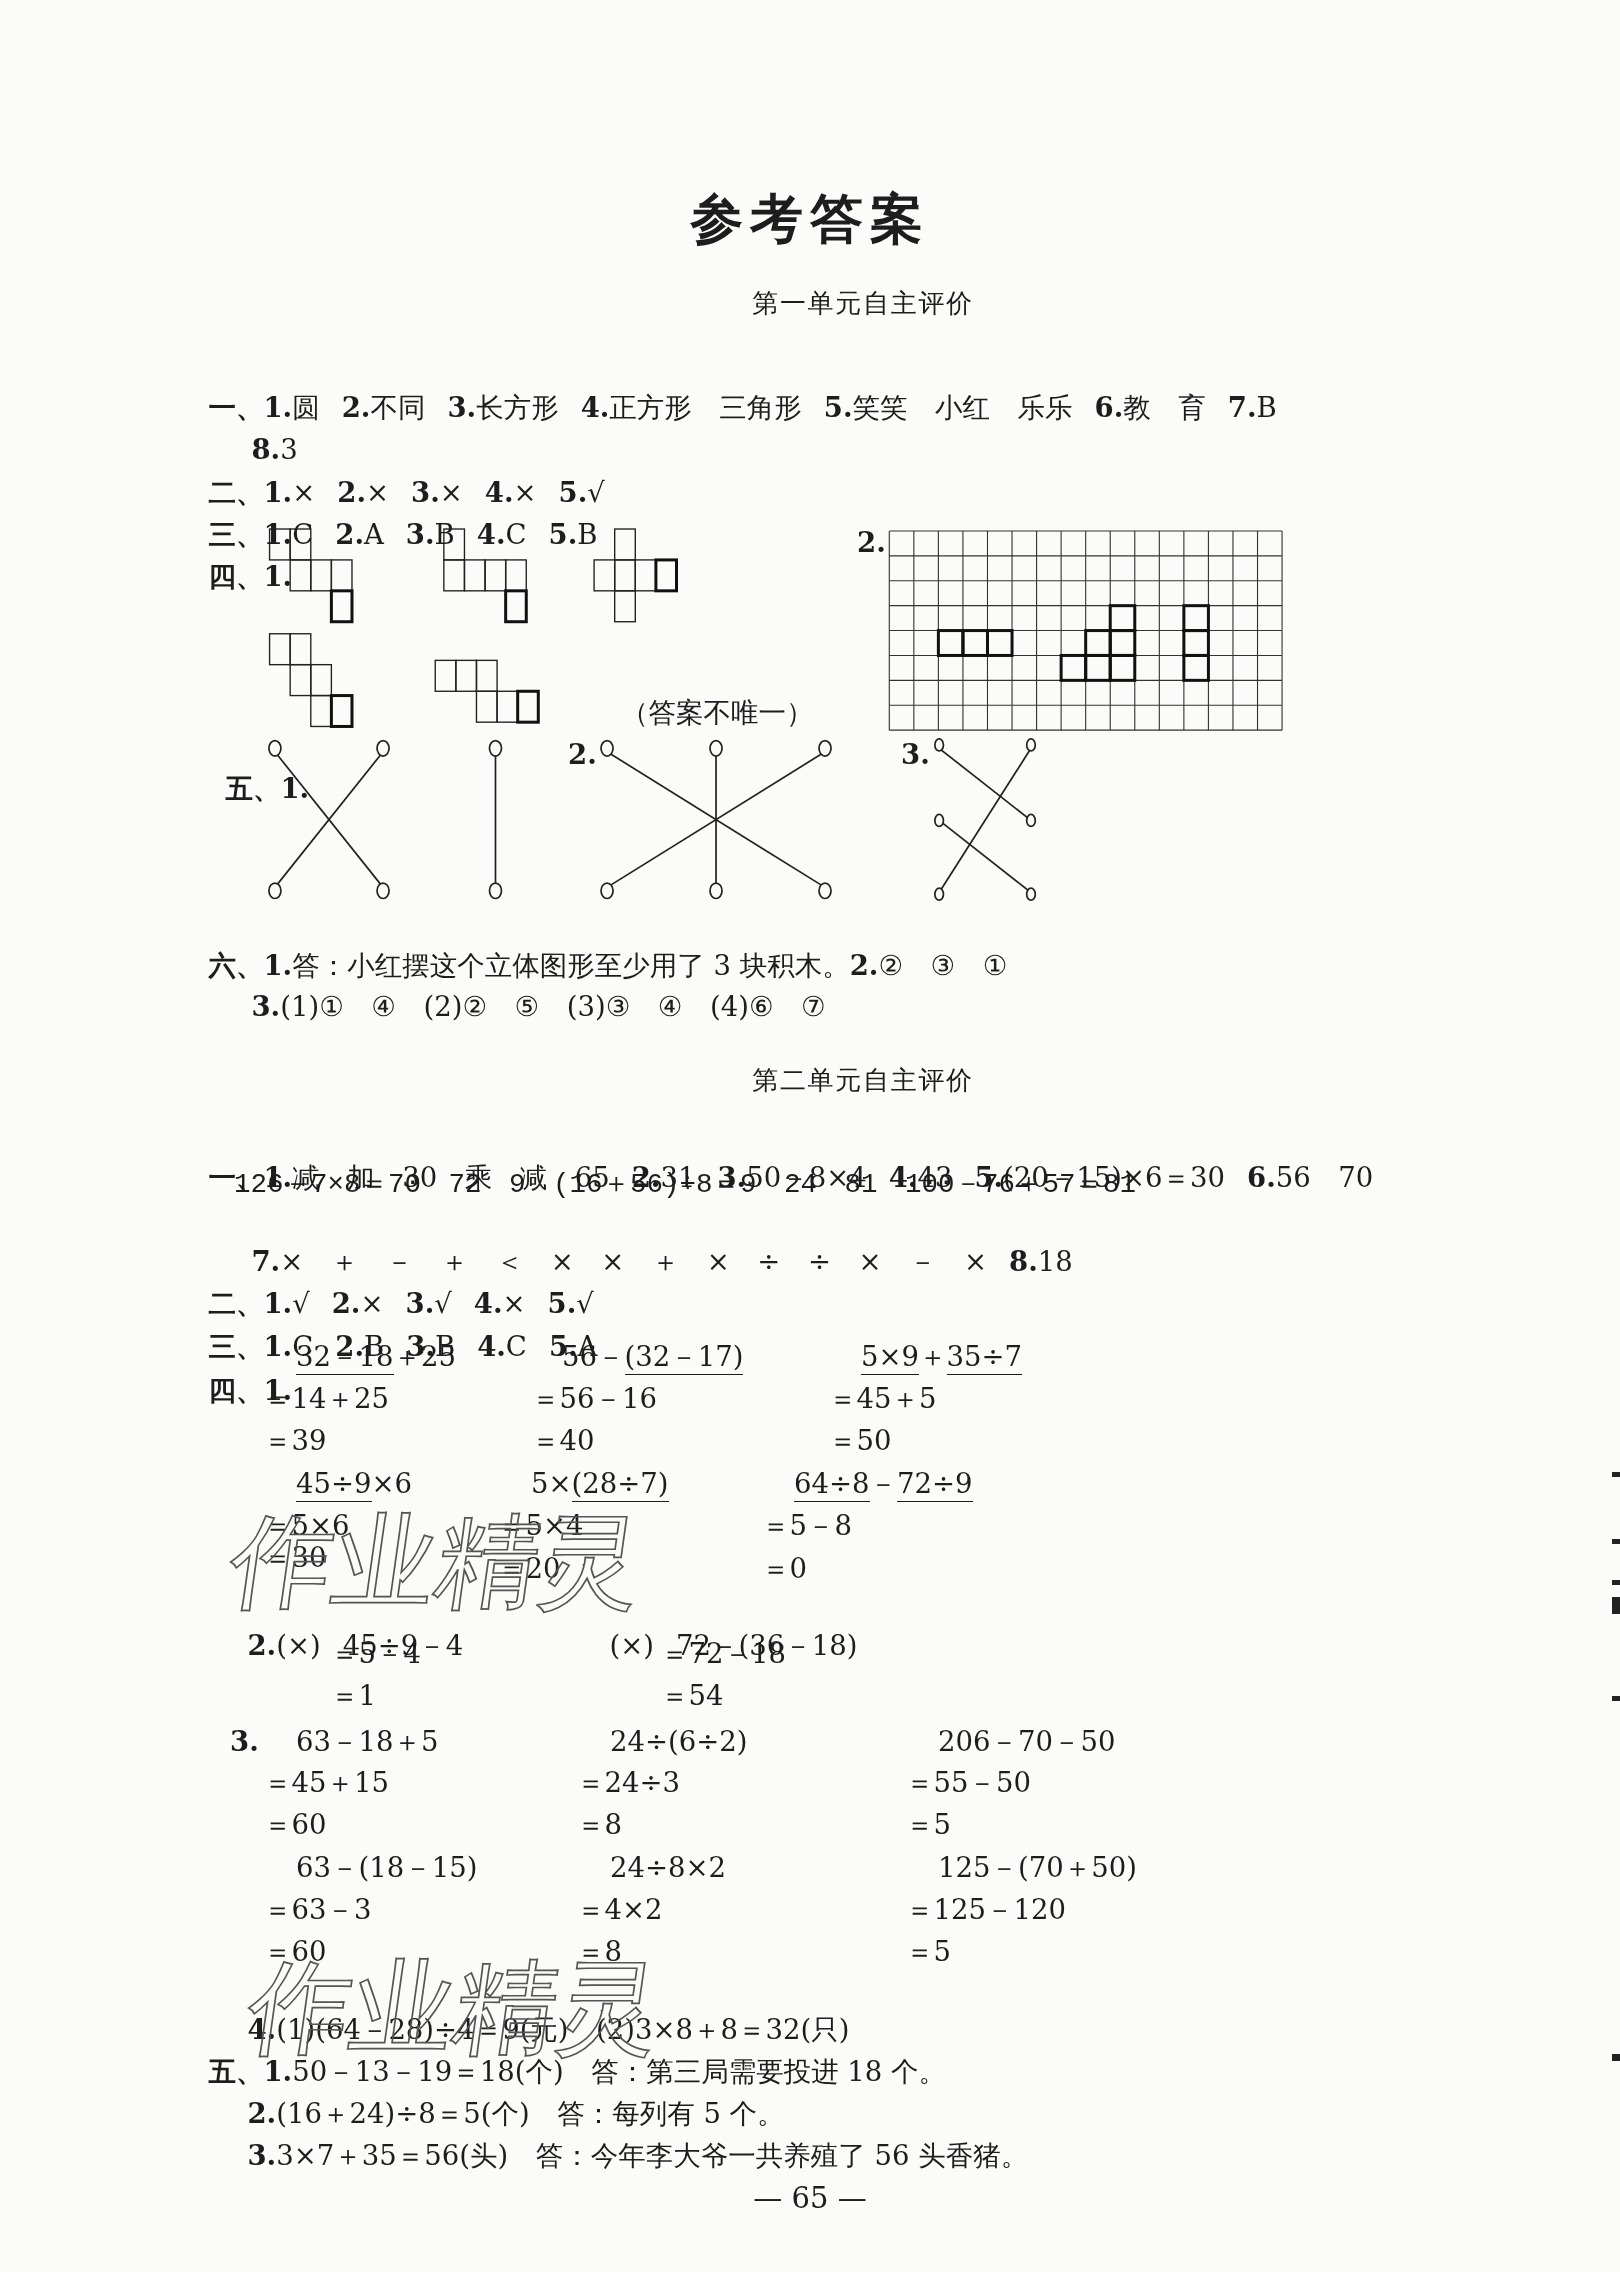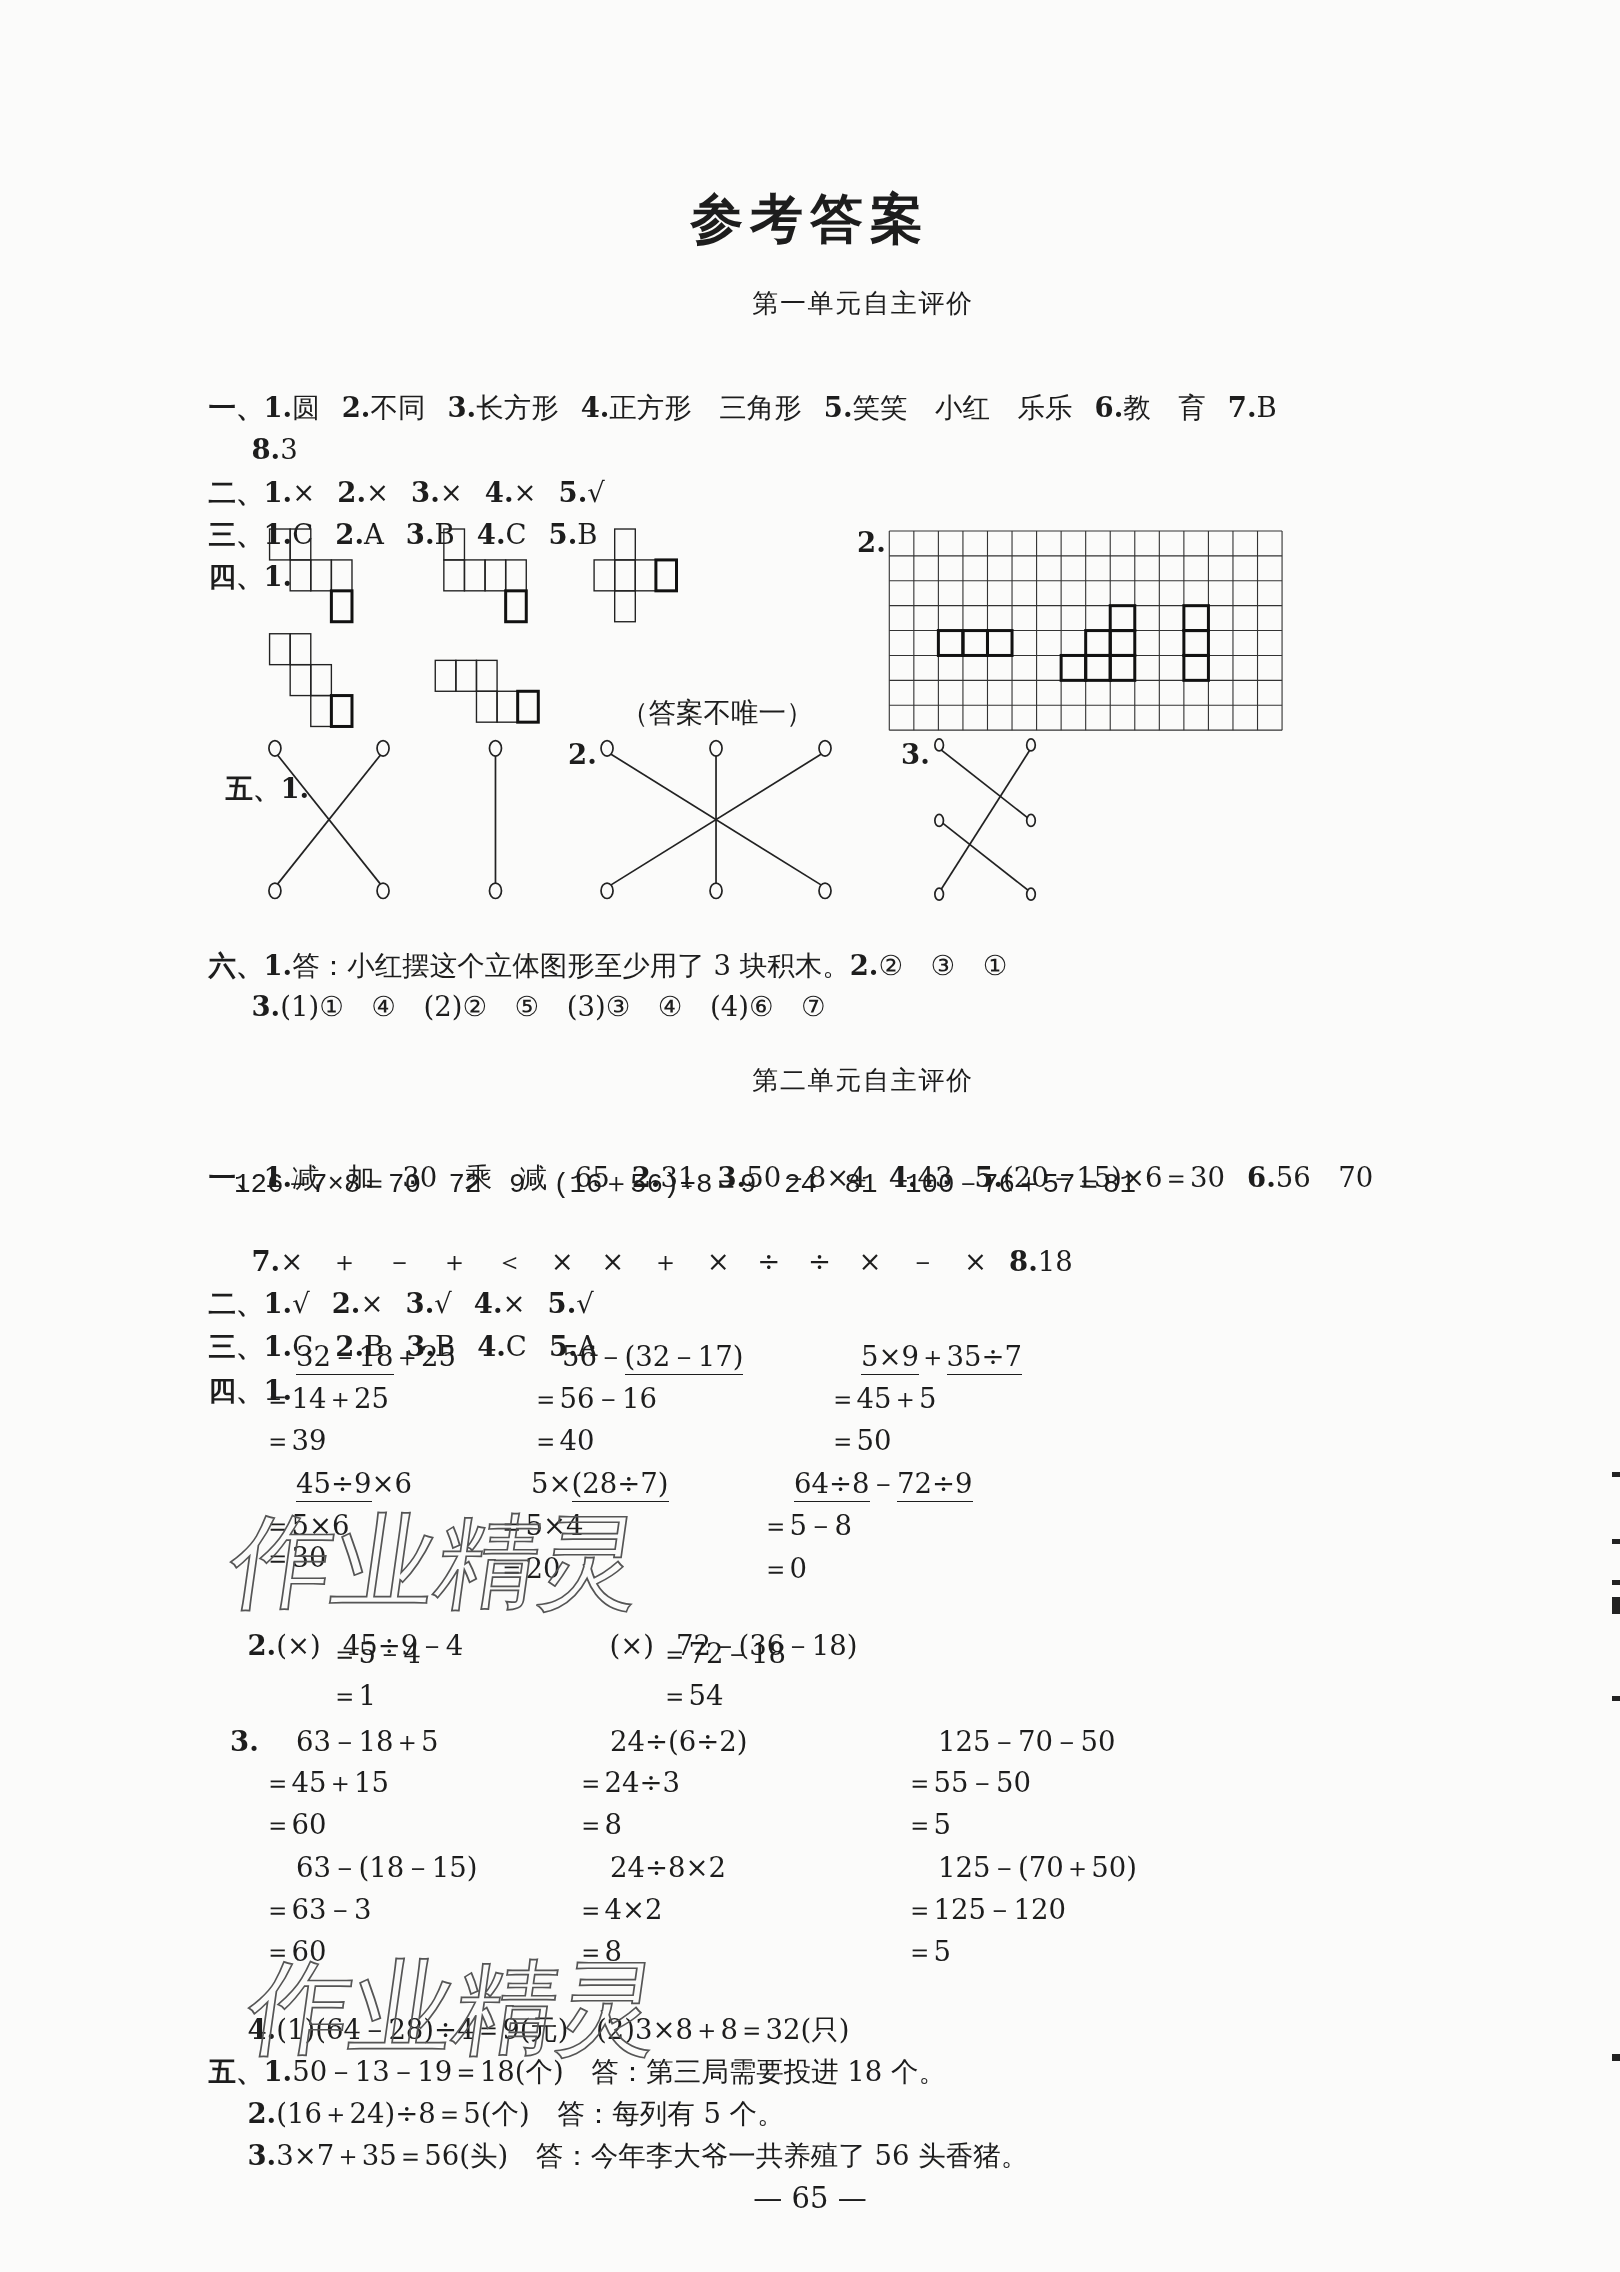--- a/index.html
+++ b/index.html
@@ -237,21 +237,21 @@
 <div class="abs line" style="left:661px; top:1636px;">＝72－18</div>
 <div class="abs line" style="left:661px; top:1678px;">＝54</div>
 
 <div class="abs line" style="left:230px; top:1724px;"><span class="b">3.</span></div>
 <div class="abs line" style="left:296px; top:1724px;">63－18＋5</div>
 <div class="abs line" style="left:264px; top:1765px;">＝45＋15</div>
 <div class="abs line" style="left:264px; top:1807px;">＝60</div>
 <div class="abs line" style="left:610px; top:1724px;">24÷(6÷2)</div>
 <div class="abs line" style="left:577px; top:1765px;">＝24÷3</div>
 <div class="abs line" style="left:577px; top:1807px;">＝8</div>
-<div class="abs line" style="left:938px; top:1724px;">125－70－50</div>
+<div class="abs line" style="left:938px; top:1724px;">206－70－50</div>
 <div class="abs line" style="left:906px; top:1765px;">＝55－50</div>
 <div class="abs line" style="left:906px; top:1807px;">＝5</div>
 
 <div class="abs line" style="left:296px; top:1850px;">63－(18－15)</div>
 <div class="abs line" style="left:264px; top:1892px;">＝63－3</div>
 <div class="abs line" style="left:264px; top:1934px;">＝60</div>
 <div class="abs line" style="left:610px; top:1850px;">24÷8×2</div>
 <div class="abs line" style="left:577px; top:1892px;">＝4×2</div>
 <div class="abs line" style="left:577px; top:1934px;">＝8</div>
 <div class="abs line" style="left:938px; top:1850px;">125－(70＋50)</div>

